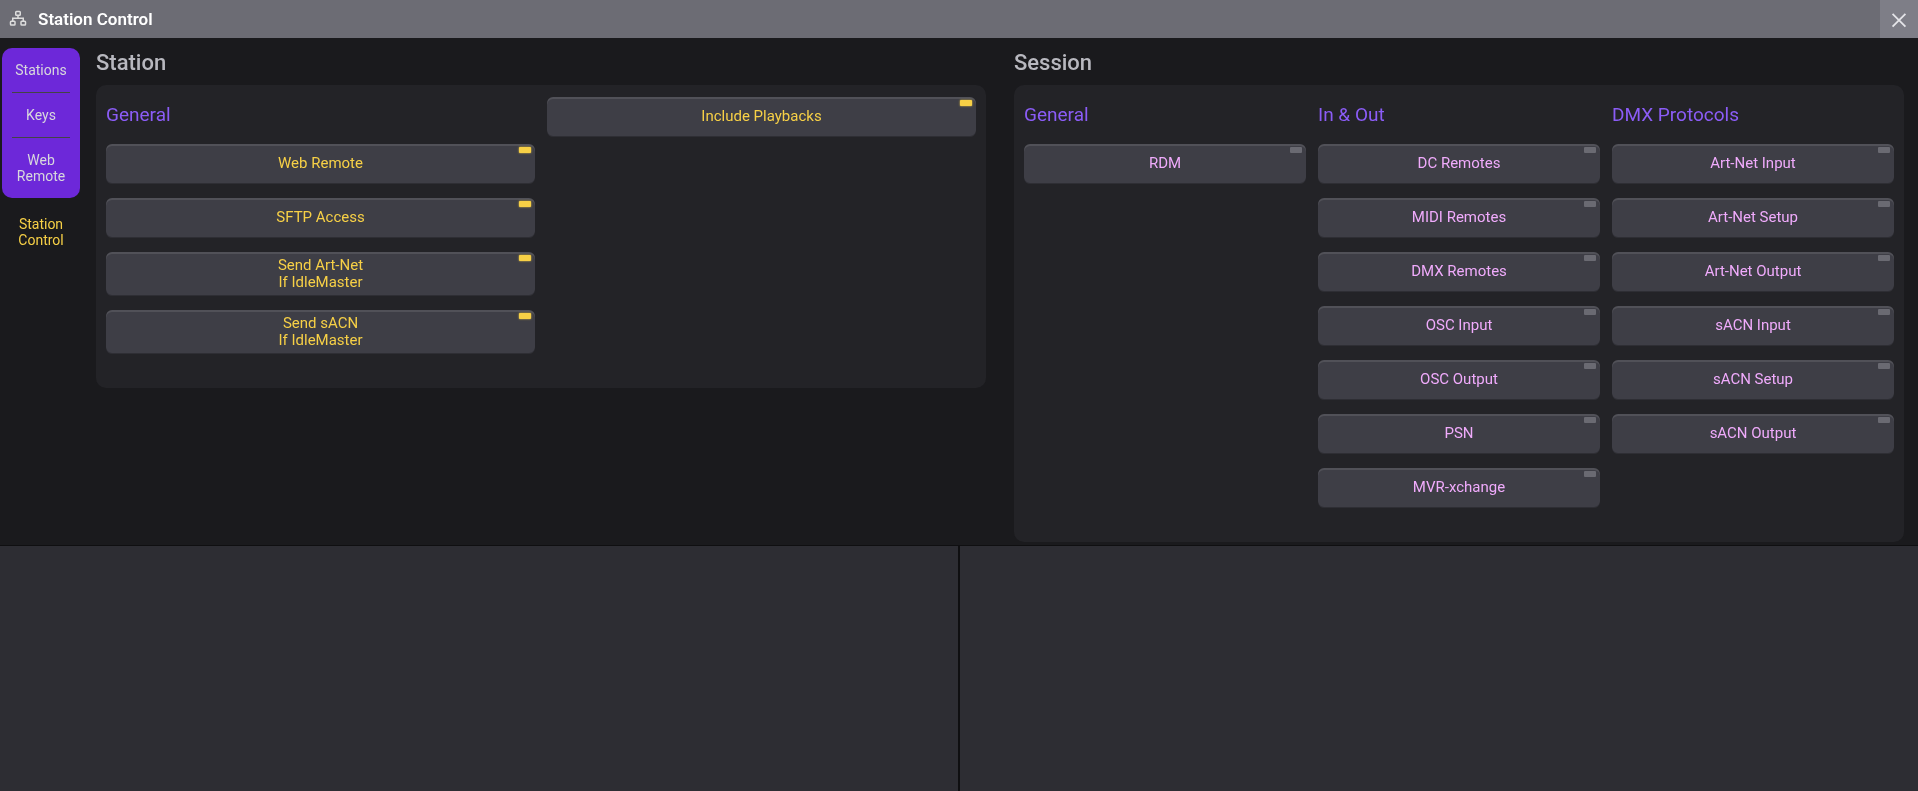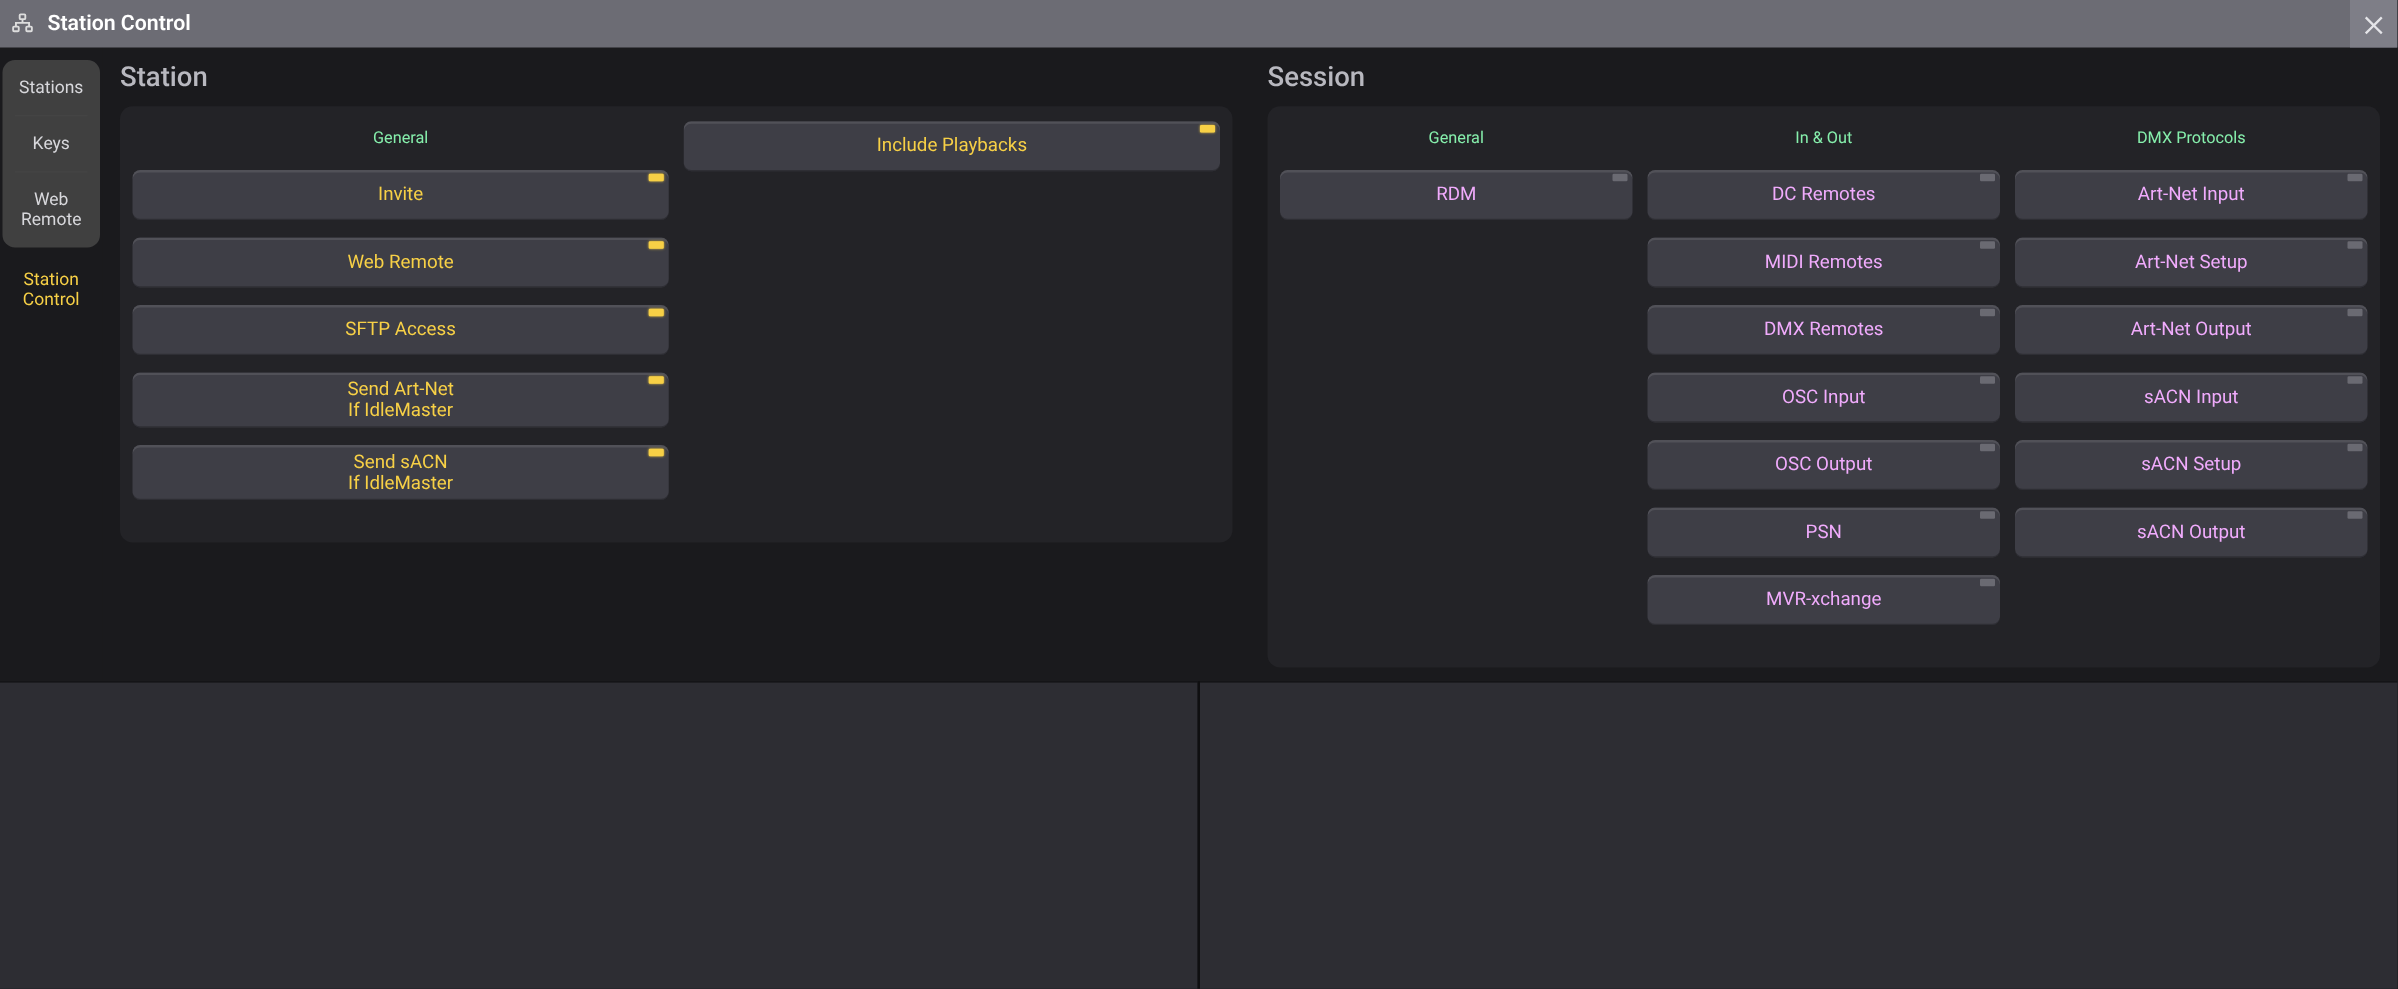--- a/index.html
+++ b/index.html
@@ -63,21 +63,21 @@
   
   .sidebar {
     width: 82px;
     background: #1a1a1d;
     display: flex;
     flex-direction: column;
     align-items: stretch;
     padding-top: 6px;
   }
   .sidebar .tab-wrap {
-    background: #404040;
+    background: #6d28d9;
     border-radius: 10px;
     margin: 4px 2px 8px 2px;
     overflow: hidden;
   }
   .sidebar .nav-item {
     color: #d8d8dc;
     text-align: center;
     font-size: 14px;
     padding: 14px 4px;
     line-height: 1.15;
@@ -127,23 +127,23 @@
     display: flex;
     gap: 12px;
   }
   .col {
     flex: 1;
     display: flex;
     flex-direction: column;
     align-items: stretch;
   }
   .col-header {
-    color: #86efac;
-    text-align: center;
-    font-size: 13px;
+    color: #8b5cf6;
+    text-align: left;
+    font-size: 19px;
     padding: 6px 0 18px 0;
   }
   .btn {
     position: relative;
     background: #3e3e46;
     border: none;
     border-radius: 6px;
     height: 40px;
     margin-bottom: 14px;
     display: flex;
@@ -233,24 +233,20 @@
 
   <div class="content">
     <div class="panels-row">
 
       <div class="panel-group">
         <div class="panel-title">Station</div>
         <div class="panel" id="station-panel">
             <div class="col">
               <div class="col-header">General</div>
               <button class="btn on">
-                <span>Invite</span>
-                <span class="corner on"></span>
-              </button>
-              <button class="btn on">
                 <span>Web Remote</span>
                 <span class="corner on"></span>
               </button>
               <button class="btn on">
                 <span>SFTP Access</span>
                 <span class="corner on"></span>
               </button>
               <button class="btn on tall">
                 <span><span>Send Art-Net</span><br><span>If IdleMaster</span></span>
                 <span class="corner on"></span>

